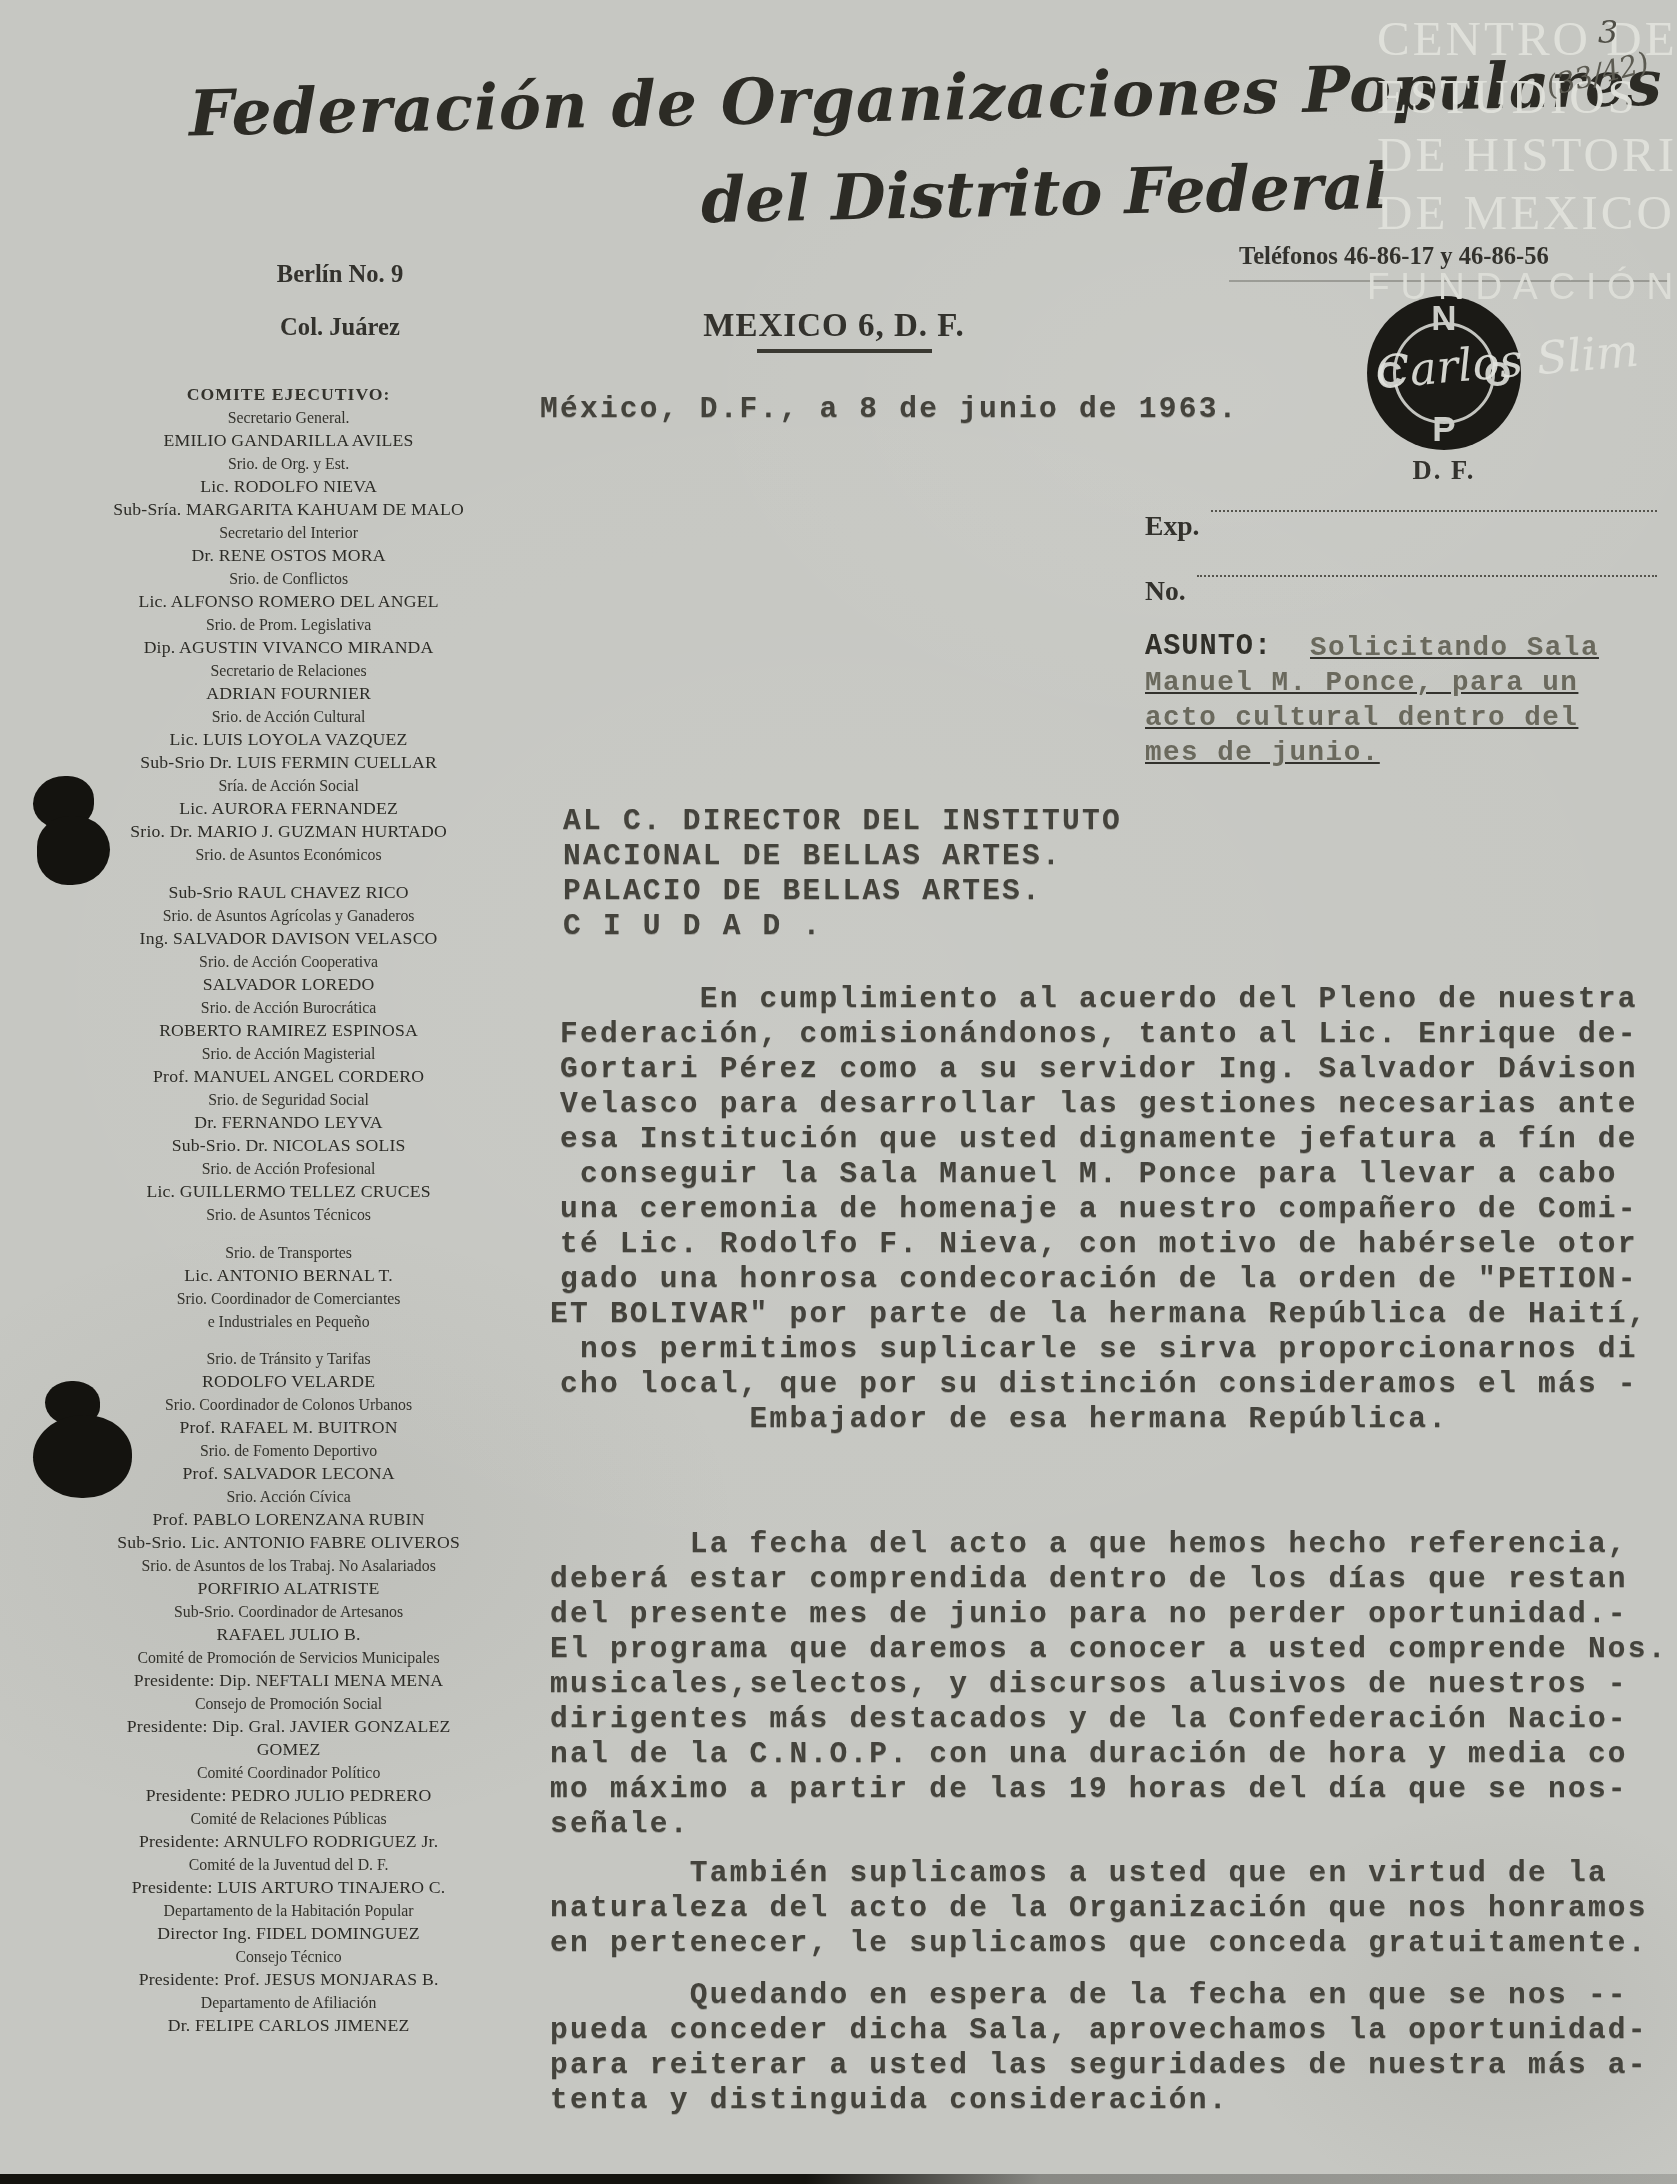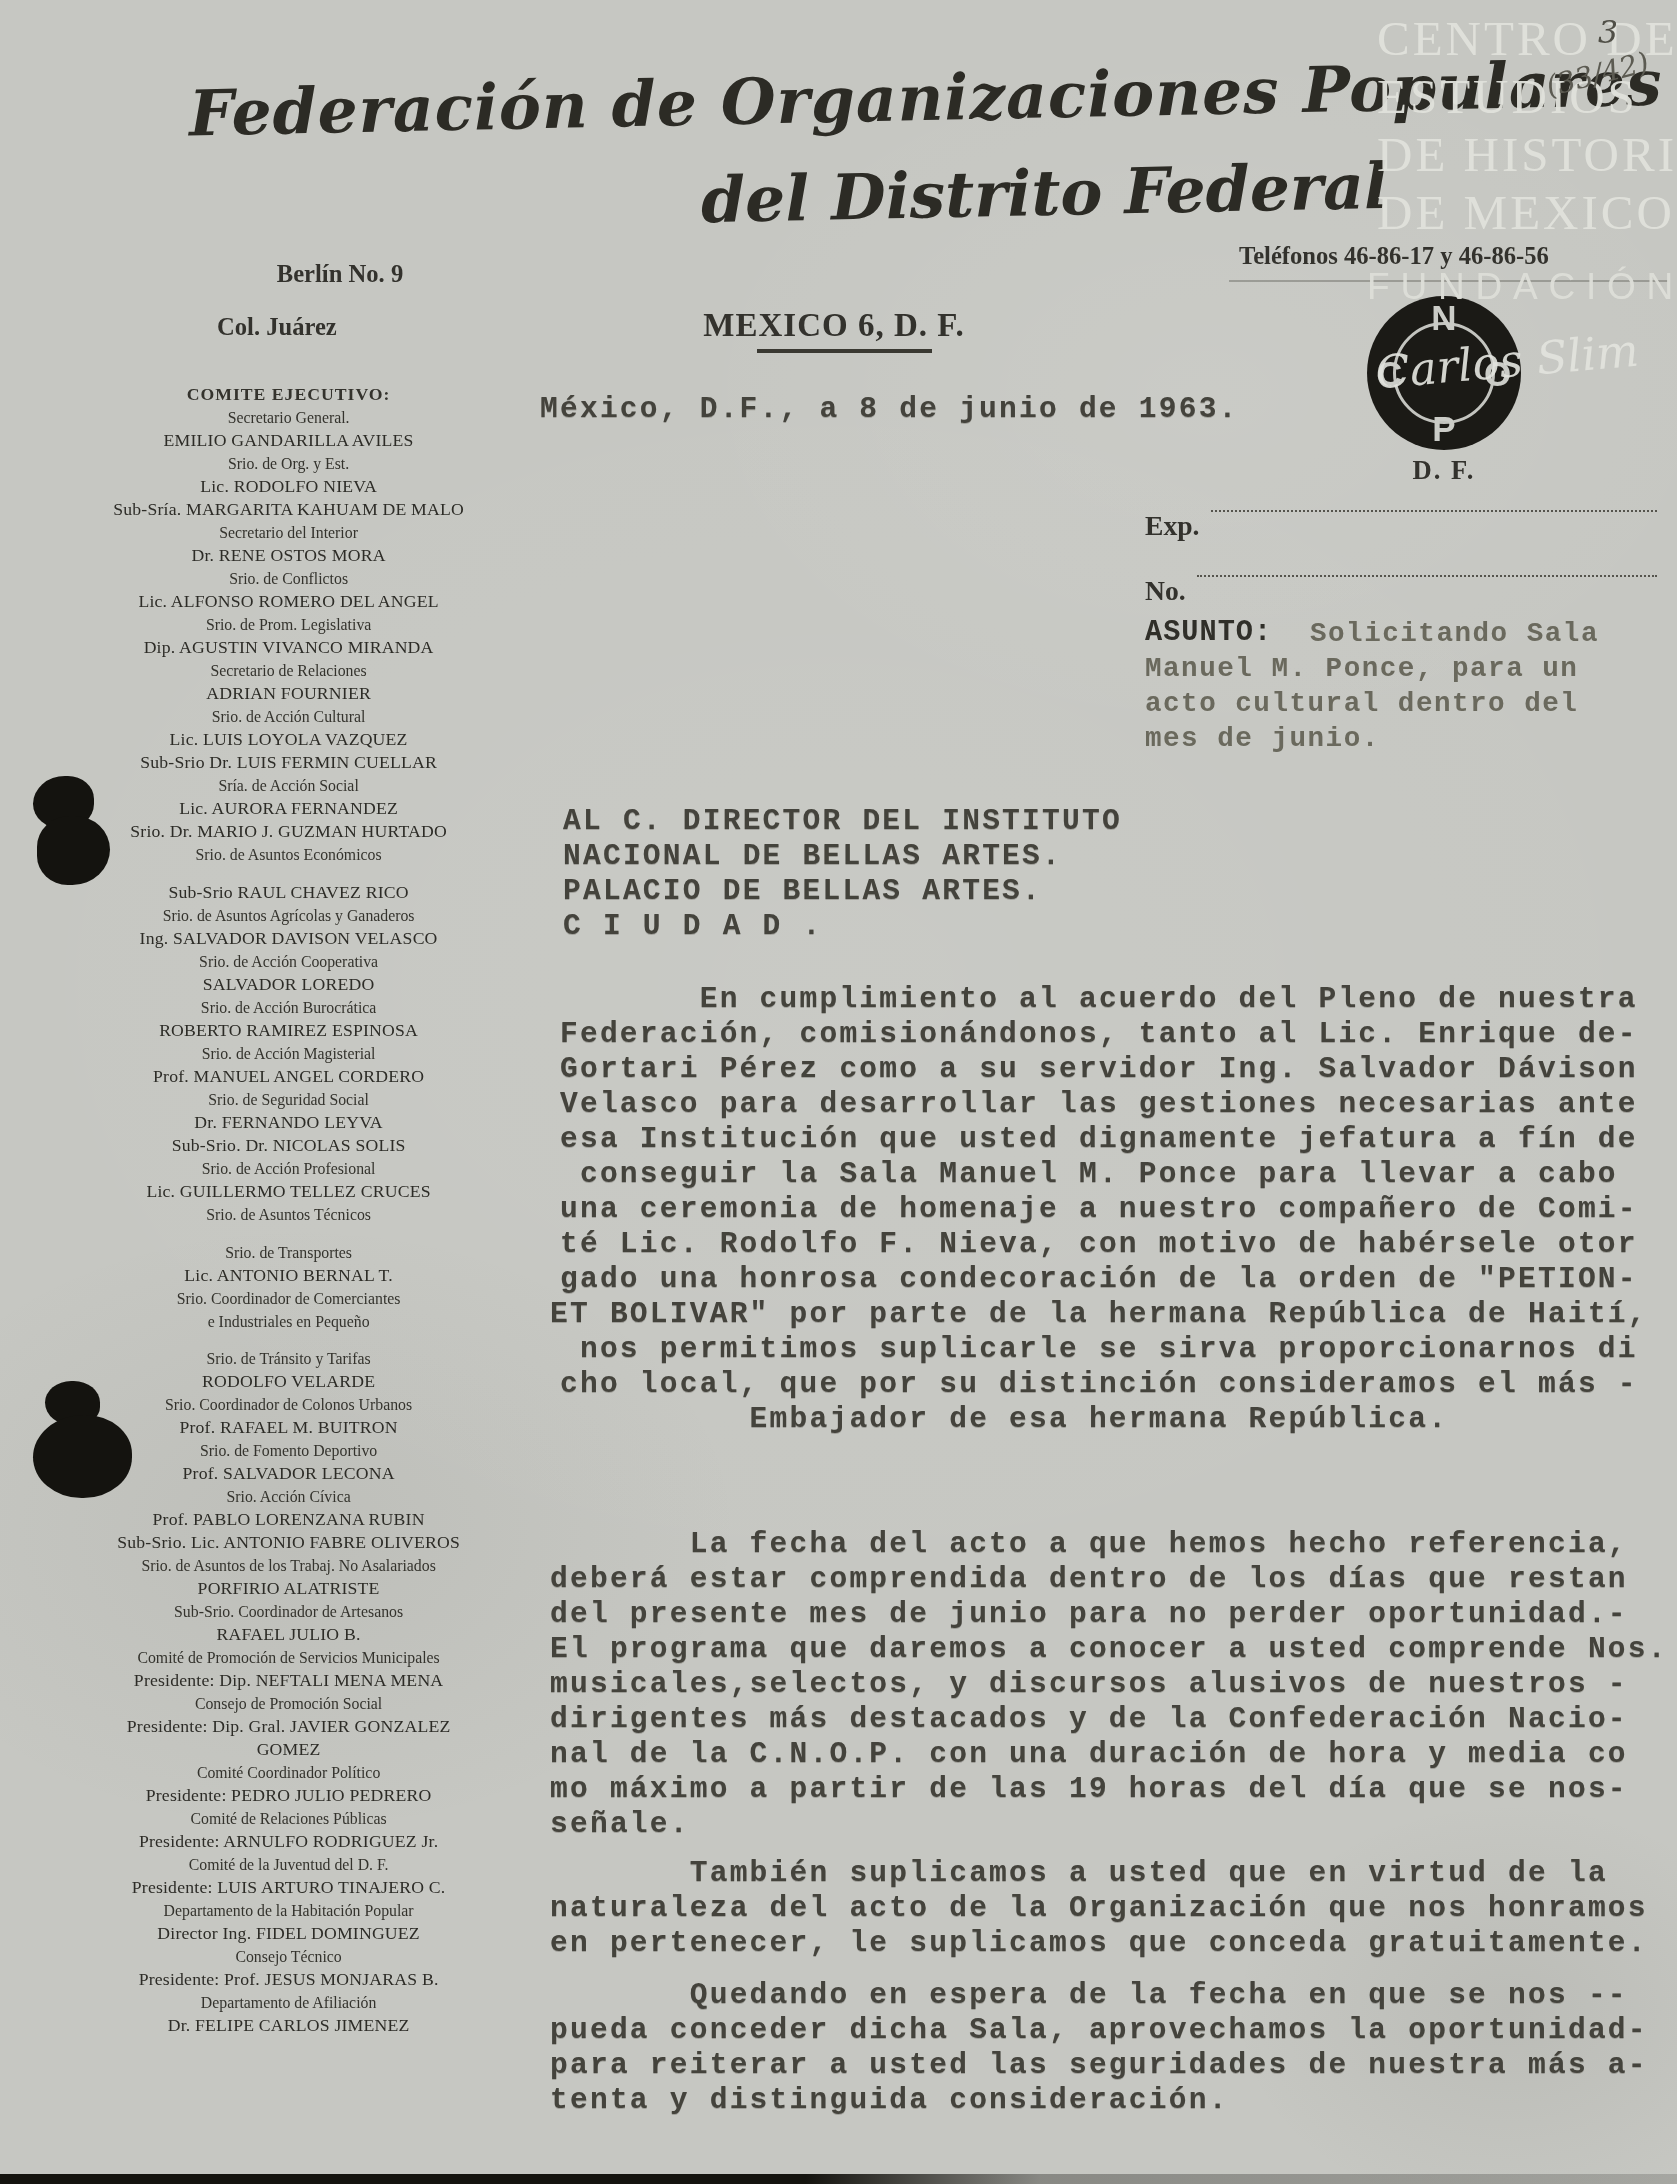--- a/index.html
+++ b/index.html
@@ -28,21 +28,21 @@
              font-style:italic; font-size:31.5px; color:#504f47; }
   .archive-note { position:absolute; left:1545px; top:57px; z-index:5; font-family:"DejaVu Serif", serif;
              font-style:italic; font-size:28.6px; color:#5c5b52; transform:rotate(-14deg); }
   
   .title-line { position:absolute; z-index:2; font-family:"DejaVu Serif", serif; font-style:italic;
              font-weight:bold; color:#2c2b25; white-space:nowrap; transform:rotate(-1.2deg); }
   .title-1 { left:189px; top:61px; font-size:63px; letter-spacing:1px; }
   .title-2 { left:701px; top:156px; font-size:63px; }
   .street   { position:absolute; left:217px; top:260px; width:246px; text-align:center;
               font-size:24.6px; font-weight:bold; }
-  .district { position:absolute; left:217px; top:313px; width:246px; 
+  .district { position:absolute; left:217px; top:313px; width:246px; text-align:center;
               font-size:24.6px; font-weight:bold; }
   .city     { position:absolute; left:701px; top:307px; width:266px; text-align:center;
               font-size:33px; font-weight:bold; letter-spacing:1px; }
   .city-underline { position:absolute; left:757px; top:349px; width:175px; height:3.9px; background:#3a3932; }
   .phones   { position:absolute; left:1239px; top:242px; font-size:24.6px; font-weight:bold; white-space:nowrap; }
   .phone-rule { position:absolute; left:1229px; top:280px; width:441px; height:2px; background:rgba(100,100,94,0.45); }
   
   .logo { position:absolute; left:1367px; top:296px; width:154px; height:154px; z-index:3; }
   .logo-disc { position:absolute; inset:0; background:#1b1a16; border-radius:50%; }
   .logo-ring { position:absolute; left:25.6px; top:25.6px; right:25.6px; bottom:25.6px;
@@ -59,21 +59,21 @@
   .t-line, .type {
     font-family:"Liberation Mono", monospace; font-weight:bold; color:#44433c;
     font-size:29.6px; letter-spacing:2.2px; white-space:pre; line-height:35px;
     text-shadow:0 0.5px 0 rgba(68,67,60,0.30);
   }
   .date-line { position:absolute; left:540px; top:392px; }
   .ref-row { position:absolute; left:1145px; width:512px; display:flex; align-items:flex-start; gap:11.8px; }
   .ref-exp { top:510px; } .ref-no { top:575px; }
   .ref-label { font-size:27.6px; font-weight:bold; font-family:"Liberation Serif", serif; color:#33322d; }
   .ref-leader { flex:1; border-bottom:2px dotted #55544d; margin-bottom:6.9px; height:1px; }
-  .subject { position:absolute; left:1145px; top:616px; width:526px; }
+  .subject { position:absolute; left:1145px; top:630px; width:526px;text-decoration:underline; }
   .subject-label { position:absolute; left:0; top:0; font-family:"Liberation Mono", monospace;
                    font-weight:bold; font-size:28.6px; letter-spacing:1px; color:#302f29; }
   .subject-lines .t-line { font-size:27.6px; letter-spacing:1.5px; color:#6a695d;
                    text-shadow:none; line-height:35px; }
   .subject-lines .t-line:first-child { text-indent:165px; }
   .recipient { position:absolute; left:563px; top:804px; }
   .para { position:absolute; left:550px; }
   .para1 { top:982px;text-align:center; } .para2 { top:1527px; } .para3 { top:1856px; } .para4 { top:1978px; }
   
   .committee { position:absolute; left:25.6px; top:357px; width:526px; text-align:center; color:#34332d; z-index:2; }

